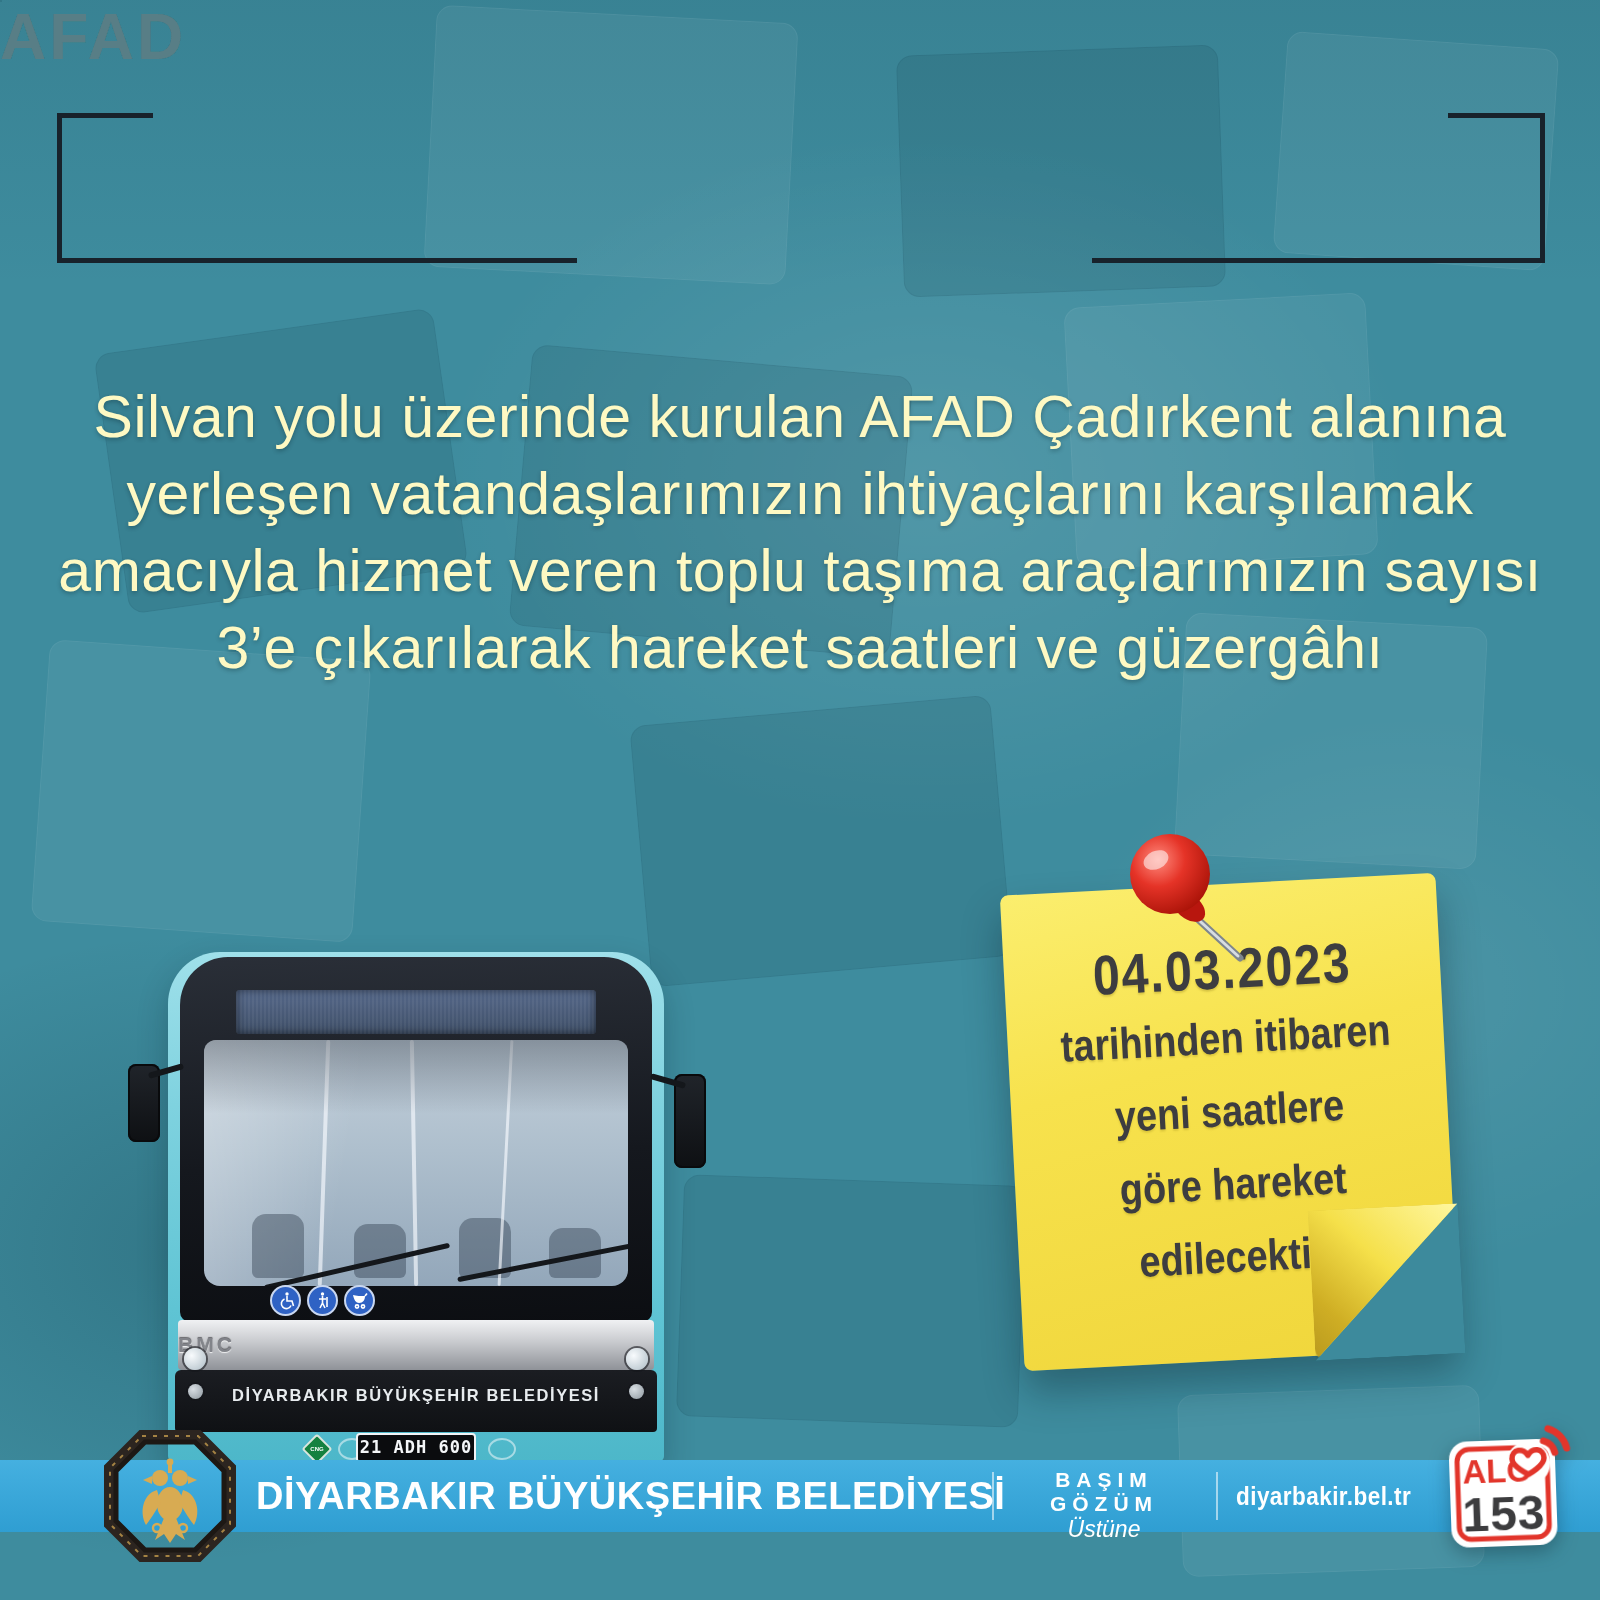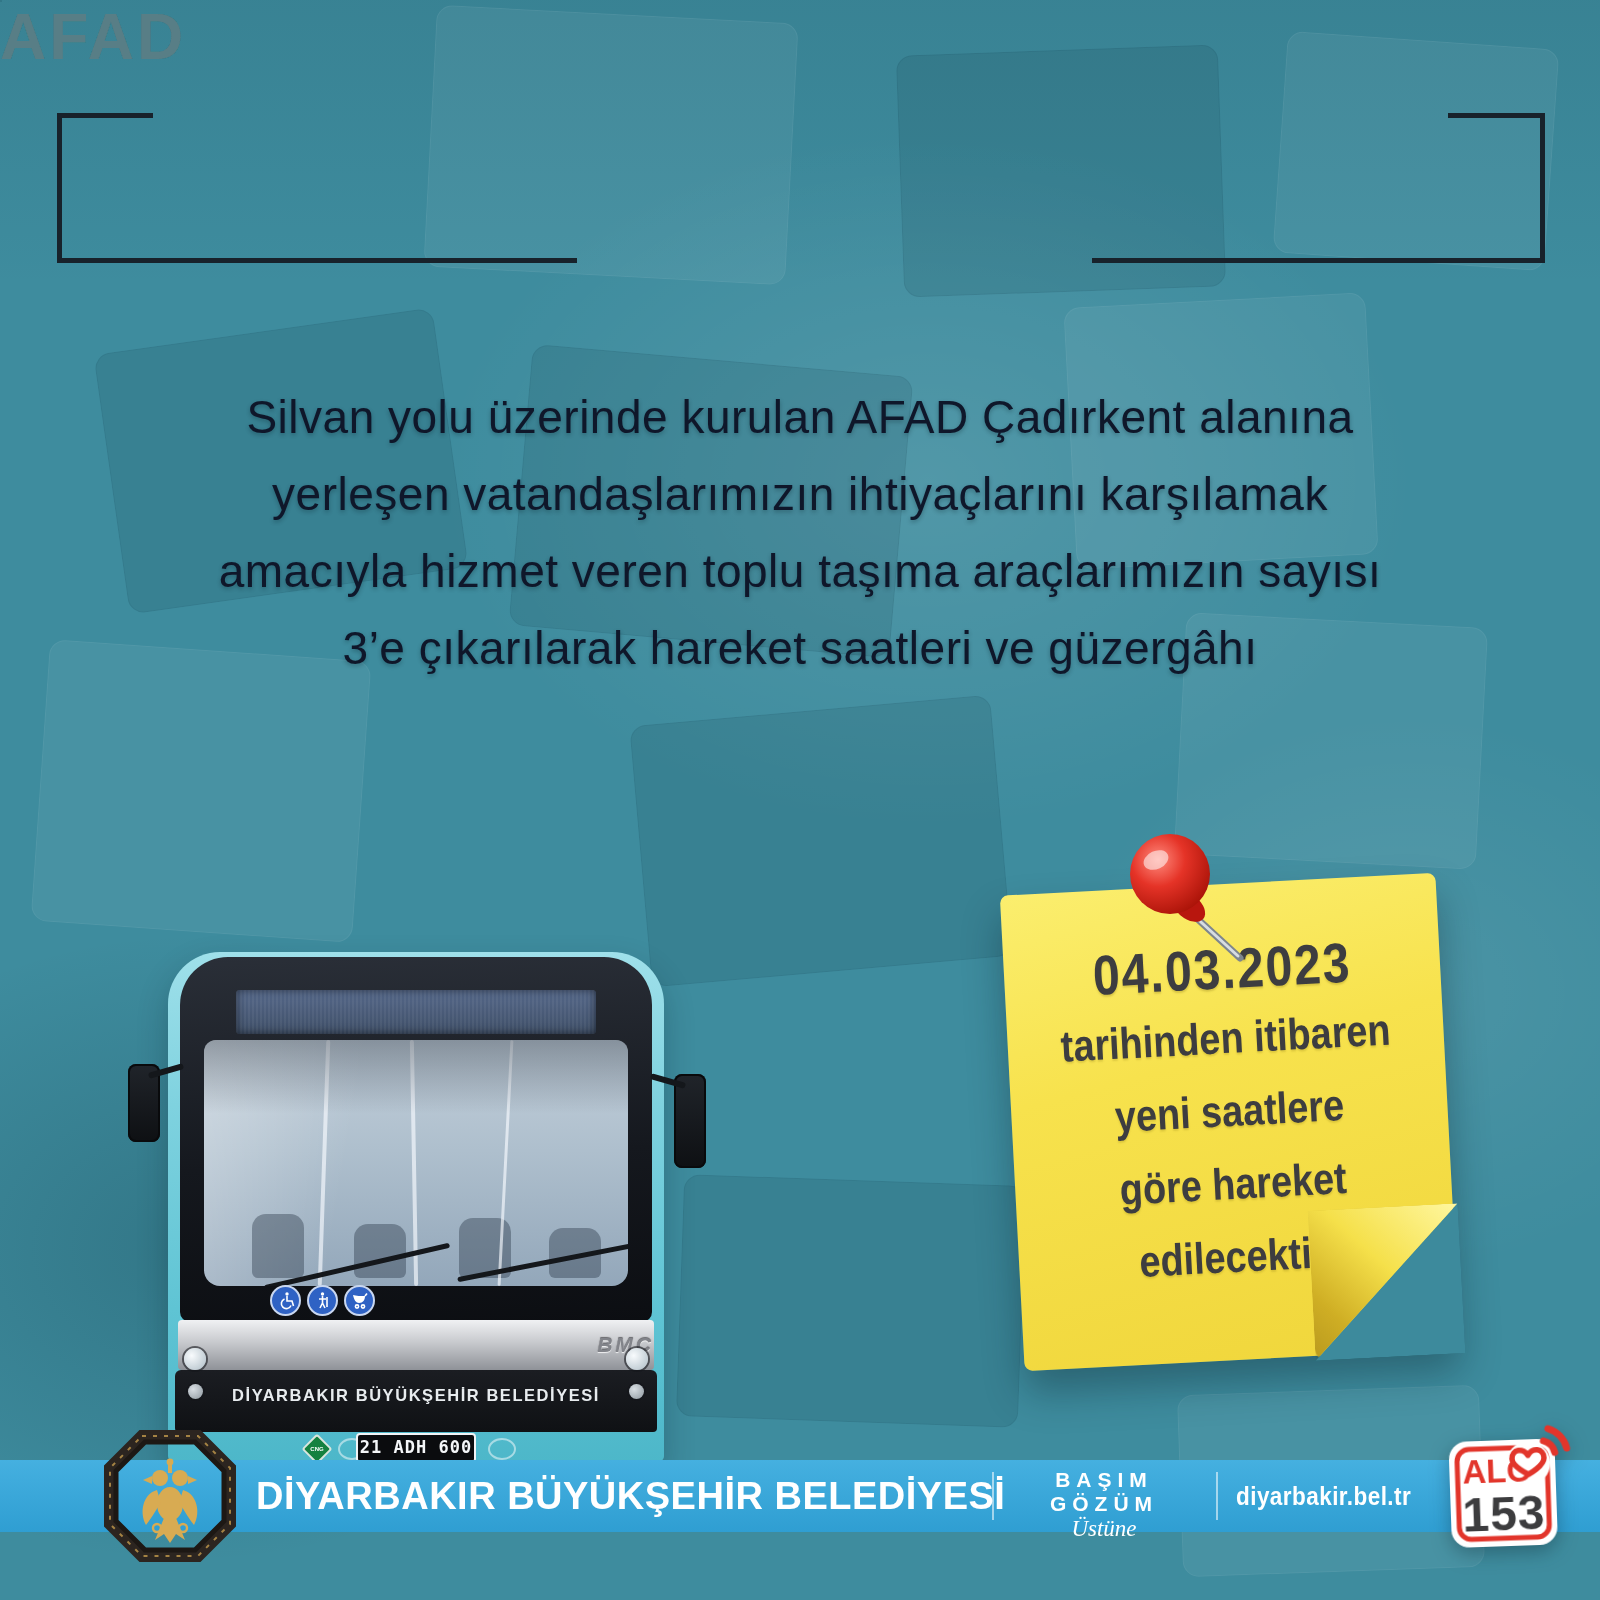--- a/index.html
+++ b/index.html
@@ -49,21 +49,21 @@
   .fs-tr{left:1448px;top:113px;width:97px;height:5px;}
   .fs-bl{left:57px;top:258px;width:520px;height:5px;}
   .fs-br{left:1092px;top:258px;width:453px;height:5px;}
 
   .t-wrap{position:absolute;left:0;top:81px;width:1600px;text-align:center;z-index:3;}
   .t-line{height:72px;line-height:72px;font-size:55px;font-weight:700;color:#ffffff;
     letter-spacing:1px;transform:scaleX(.88);transform-origin:center;
     text-shadow:0 3px 5px rgba(8,26,33,.35);white-space:nowrap;}
 
   .body-wrap{position:absolute;left:0;top:379px;width:1600px;text-align:center;z-index:3;}
-  .b-line{height:77px;line-height:77px;font-size:46px;color:#0f172a;font-weight:400;
+  .b-line{height:77px;line-height:77px;font-size:59px;color:#fef9c3;font-weight:400;
     letter-spacing:.5px;text-shadow:0 2px 4px rgba(8,26,33,.30);white-space:nowrap;}
 
   
   .note{position:absolute;left:1012px;top:884px;width:436px;height:476px;z-index:5;
     background:linear-gradient(168deg,#fbee6e 0%,#f7e24d 38%,#f0d63b 100%);
     border-radius:8px;transform:rotate(-3deg);box-shadow:0 22px 38px rgba(8,30,38,.35);}
   .curl-cut{position:absolute;right:-5px;bottom:-5px;width:150px;height:150px;
     background:#3d8a9c;clip-path:polygon(100% 0,100% 100%,0 100%);}
   .curl-flap{position:absolute;right:-5px;bottom:-5px;width:150px;height:150px;
     background:linear-gradient(225deg,#fff7a0 0%,#f5e04a 45%,#cfae24 78%,#b99a1e 100%);
@@ -101,21 +101,21 @@
   .seat.s1{left:48px;} .seat.s2{left:150px;height:54px;} .seat.s3{left:255px;height:60px;} .seat.s4{left:345px;height:50px;}
   .glass-shadow{position:absolute;inset:0;background:linear-gradient(180deg,rgba(20,30,42,.35),rgba(20,30,42,0) 30%);}
   .wiper{position:absolute;height:5px;background:#14171b;border-radius:3px;z-index:2;}
   .wiper.w1{left:58px;top:224px;width:190px;transform:rotate(-13deg);}
   .wiper.w2{left:252px;top:220px;width:180px;transform:rotate(-11deg);}
   .bus-icons{position:absolute;left:102px;top:333px;display:flex;gap:6px;z-index:3;}
   .icon-c{width:27px;height:27px;border-radius:50%;background:#2f62c4;border:2px solid #c9d7f0;
     display:flex;align-items:center;justify-content:center;}
   .bus-chrome{position:absolute;left:10px;right:10px;top:368px;height:50px;border-radius:4px;
     background:linear-gradient(#f0f1f3 0%,#c7c9cd 45%,#8f9298 100%);
-    text-align:right;line-height:50px;font-style:italic;}
+    text-align:left;line-height:50px;}
   .bmc{font-size:21px;font-weight:700;letter-spacing:3px;color:#82848a;
     text-shadow:0 1px 1px rgba(255,255,255,.8),0 -1px 1px rgba(60,60,64,.7);}
   .bus-bumper{position:absolute;left:7px;right:7px;top:418px;height:62px;border-radius:6px 6px 4px 4px;
     background:linear-gradient(#1b1d22,#0f1114);text-align:center;}
   .bus-banner{padding-top:16px;font-size:17px;letter-spacing:1.6px;color:#e8ecef;font-weight:700;
     transform:scaleX(.97);white-space:nowrap;}
   .bus-plate{position:absolute;left:50%;transform:translateX(-50%);top:481px;width:116px;height:26px;
     background:#0b0c0e;border:2px solid #f2f4f6;border-radius:4px;color:#f4f6f8;font-weight:700;
     font-family:"DejaVu Sans Mono",monospace;font-size:17px;line-height:24px;text-align:center;
     letter-spacing:1px;z-index:3;}
@@ -143,21 +143,21 @@
 
   
   .band{position:absolute;left:0;top:1460px;width:1600px;height:72px;z-index:8;
     background:linear-gradient(#45b0e0,#2f9ed2);}
   .muni{position:absolute;left:256px;top:50%;transform:translateY(-50%);white-space:nowrap;
     font-weight:700;font-size:38px;color:#ffffff;letter-spacing:.5px;}
   .vdiv{position:absolute;top:12px;height:48px;width:2px;background:rgba(255,255,255,.55);}
   .vd1{left:992px;} .vd2{left:1216px;}
   .slogan{position:absolute;left:1006px;top:8px;width:196px;text-align:center;color:#fff;}
   .slog-top{font-size:21px;font-weight:700;letter-spacing:6px;}
-  .slog-script{font-family:Liberation Serif, serif;font-style:italic;font-size:23px;margin-top:0;}
+  .slog-script{font-family:Liberation Sans, sans-serif;font-style:italic;font-size:23px;margin-top:0;}
   .site{position:absolute;left:1236px;top:50%;transform:translateY(-50%) scaleX(.9);
     transform-origin:left center;font-size:25px;font-weight:700;color:#ffffff;letter-spacing:.5px;}
   .logo{position:absolute;left:102px;top:1428px;width:136px;height:136px;z-index:9;}
   .alo{position:absolute;left:1450px;top:1426px;width:120px;height:124px;z-index:9;transform:rotate(-2deg);
     filter:drop-shadow(0 6px 10px rgba(8,30,38,.35));}
 </style>
 </head>
 <body>
 
 <div class="poster">

